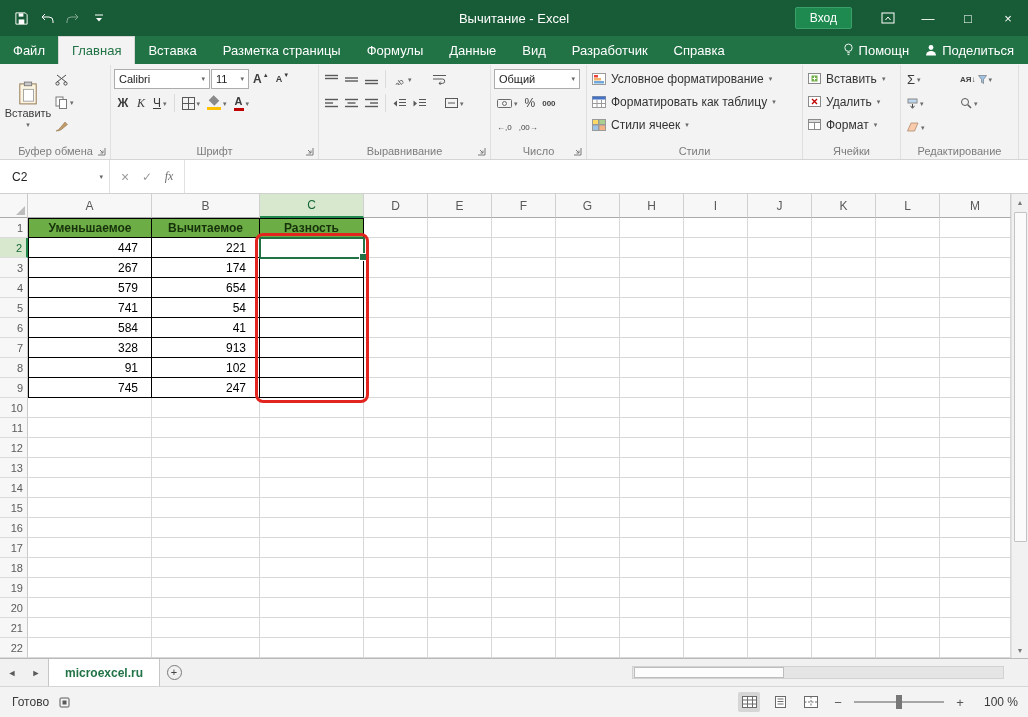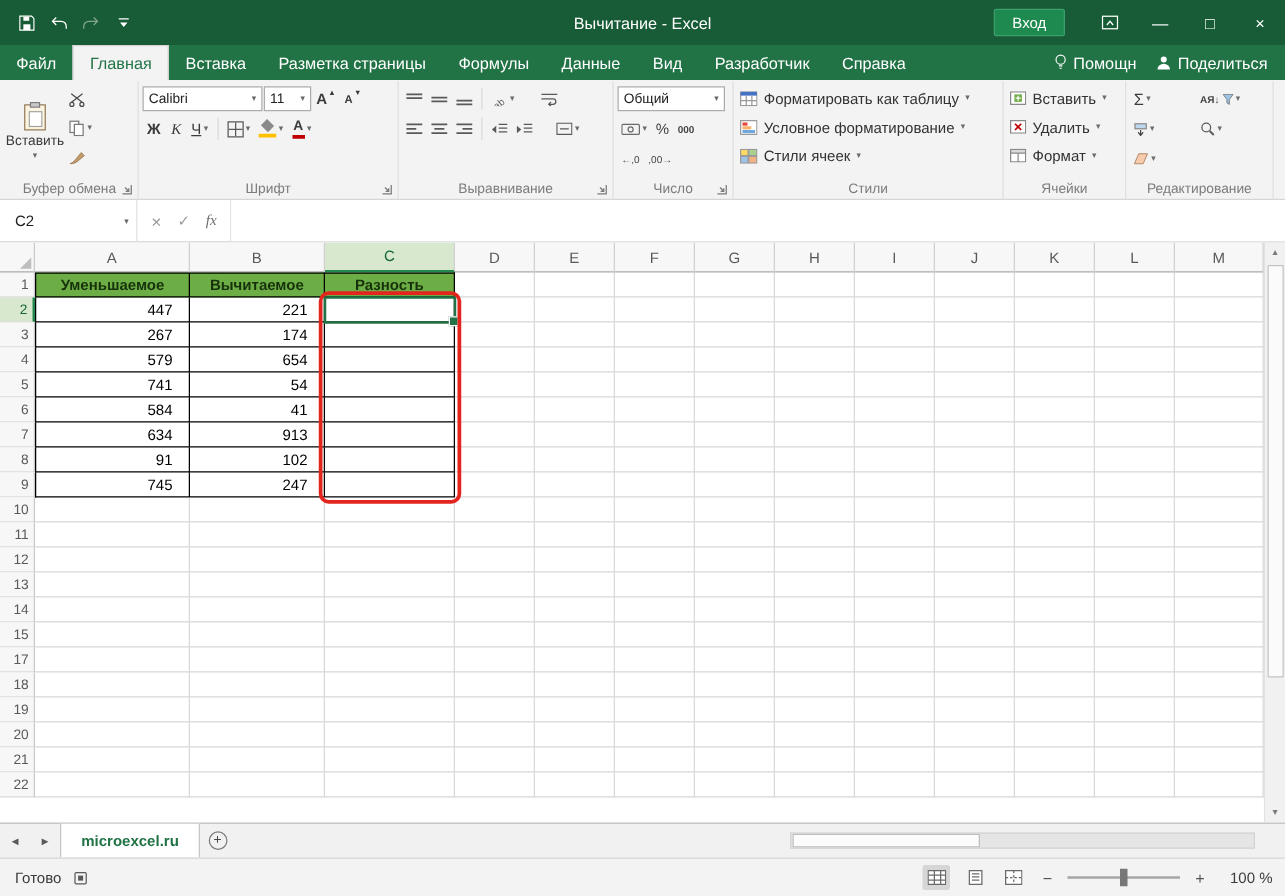--- a/index.html
+++ b/index.html
@@ -438,36 +438,36 @@
             <path d="M3 3 l3 3 M6 3.5 v2.5 h-2.5" stroke="#7a7a7a" fill="none"></path>
           </svg>
       </div>
     </div>
 
     <div class="rgroup" style="width:216px">
       <div class="rg-body col">
         <div class="stylerow">
           <svg width="14" height="12">
               <rect x="0.5" y="0.5" width="13" height="11" fill="#fff" stroke="#9a9a9a"></rect>
+              <rect x="2" y="2" width="4" height="2.5" fill="#E8453C"></rect>
+              <rect x="2" y="5" width="7" height="2.5" fill="#F6B26B"></rect>
+              <rect x="2" y="8" width="10" height="2.5" fill="#6FA8DC"></rect>
+            </svg>
+          <span>Условное форматирование</span>
+          <span class="caret">▾</span>
+        </div>
+        <div class="stylerow">
+          <svg width="14" height="12">
+              <rect x="0.5" y="0.5" width="13" height="11" fill="#fff" stroke="#9a9a9a"></rect>
               <rect x="0.5" y="0.5" width="13" height="3" fill="#4472C4"></rect>
               <line x1="5" y1="3.5" x2="5" y2="11.5" stroke="#9a9a9a"></line>
               <line x1="9.5" y1="3.5" x2="9.5" y2="11.5" stroke="#9a9a9a"></line>
               <line x1="0.5" y1="7.5" x2="13.5" y2="7.5" stroke="#9a9a9a"></line>
             </svg>
           <span>Форматировать как таблицу</span>
-          <span class="caret">▾</span>
-        </div>
-        <div class="stylerow">
-          <svg width="14" height="12">
-              <rect x="0.5" y="0.5" width="13" height="11" fill="#fff" stroke="#9a9a9a"></rect>
-              <rect x="2" y="2" width="4" height="2.5" fill="#E8453C"></rect>
-              <rect x="2" y="5" width="7" height="2.5" fill="#F6B26B"></rect>
-              <rect x="2" y="8" width="10" height="2.5" fill="#6FA8DC"></rect>
-            </svg>
-          <span>Условное форматирование</span>
           <span class="caret">▾</span>
         </div>
         <div class="stylerow">
           <svg width="14" height="12">
               <rect x="0.5" y="0.5" width="6" height="5" fill="#FFD966" stroke="#9a9a9a"></rect>
               <rect x="7" y="0.5" width="6.5" height="5" fill="#A9D08E" stroke="#9a9a9a"></rect>
               <rect x="0.5" y="6" width="6" height="5.5" fill="#9DC3E6" stroke="#9a9a9a"></rect>
               <rect x="7" y="6" width="6.5" height="5.5" fill="#F4B183" stroke="#9a9a9a"></rect>
             </svg>
           <span>Стили ячеек</span>
@@ -681,21 +681,21 @@
           <div class="cell" style="width: 64px;"></div>
           <div class="cell" style="width: 64px;"></div>
           <div class="cell" style="width: 64px;"></div>
           <div class="cell" style="width: 64px;"></div>
           <div class="cell" style="width: 64px;"></div>
           <div class="cell" style="width: 64px;"></div>
           <div class="cell" style="width: 71px;"></div>
         </div>
         <div class="grow">
           <div class="grh">7</div>
-          <div class="cell tnum tcell tleft" style="width: 124px;">634</div>
+          <div class="cell tnum tcell tleft" style="width: 124px;">328</div>
           <div class="cell tnum tcell" style="width: 108px;">913</div>
           <div class="cell tcell" style="width: 104px;"></div>
           <div class="cell" style="width: 64px;"></div>
           <div class="cell" style="width: 64px;"></div>
           <div class="cell" style="width: 64px;"></div>
           <div class="cell" style="width: 64px;"></div>
           <div class="cell" style="width: 64px;"></div>
           <div class="cell" style="width: 64px;"></div>
           <div class="cell" style="width: 64px;"></div>
           <div class="cell" style="width: 64px;"></div>
@@ -809,20 +809,36 @@
           <div class="cell" style="width: 64px;"></div>
           <div class="cell" style="width: 64px;"></div>
           <div class="cell" style="width: 64px;"></div>
           <div class="cell" style="width: 64px;"></div>
           <div class="cell" style="width: 64px;"></div>
           <div class="cell" style="width: 64px;"></div>
           <div class="cell" style="width: 71px;"></div>
         </div>
         <div class="grow">
           <div class="grh">15</div>
+          <div class="cell" style="width: 124px;"></div>
+          <div class="cell" style="width: 108px;"></div>
+          <div class="cell" style="width: 104px;"></div>
+          <div class="cell" style="width: 64px;"></div>
+          <div class="cell" style="width: 64px;"></div>
+          <div class="cell" style="width: 64px;"></div>
+          <div class="cell" style="width: 64px;"></div>
+          <div class="cell" style="width: 64px;"></div>
+          <div class="cell" style="width: 64px;"></div>
+          <div class="cell" style="width: 64px;"></div>
+          <div class="cell" style="width: 64px;"></div>
+          <div class="cell" style="width: 64px;"></div>
+          <div class="cell" style="width: 71px;"></div>
+        </div>
+        <div class="grow">
+          <div class="grh">16</div>
           <div class="cell" style="width: 124px;"></div>
           <div class="cell" style="width: 108px;"></div>
           <div class="cell" style="width: 104px;"></div>
           <div class="cell" style="width: 64px;"></div>
           <div class="cell" style="width: 64px;"></div>
           <div class="cell" style="width: 64px;"></div>
           <div class="cell" style="width: 64px;"></div>
           <div class="cell" style="width: 64px;"></div>
           <div class="cell" style="width: 64px;"></div>
           <div class="cell" style="width: 64px;"></div>

